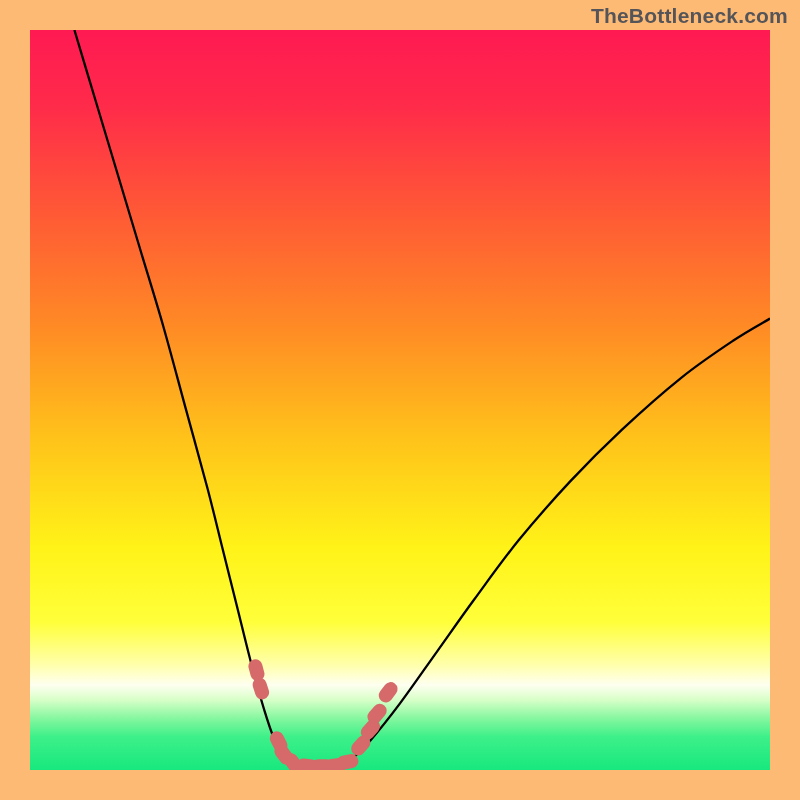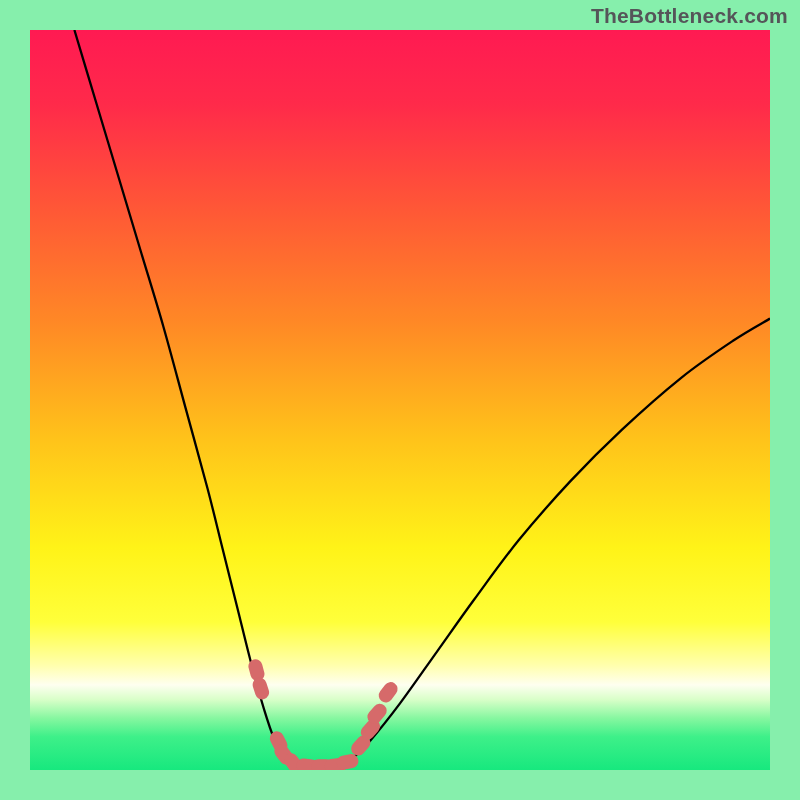--- a/index.html
+++ b/index.html
@@ -8,21 +8,21 @@
     width: 800px;
     height: 800px;
     background: #000;
     overflow: hidden;
     font-family: Arial, Helvetica, sans-serif;
   }
   .frame {
     position: absolute;
     left: 0; top: 0;
     width: 800px; height: 800px;
-    background: #86efac;
+    background: #fdba74;
     text-decoration: underline;
   }
   .plot {
     position: absolute;
     left: 30px;
     top: 30px;
     width: 740px;
     height: 740px;
     overflow: hidden;
   }

